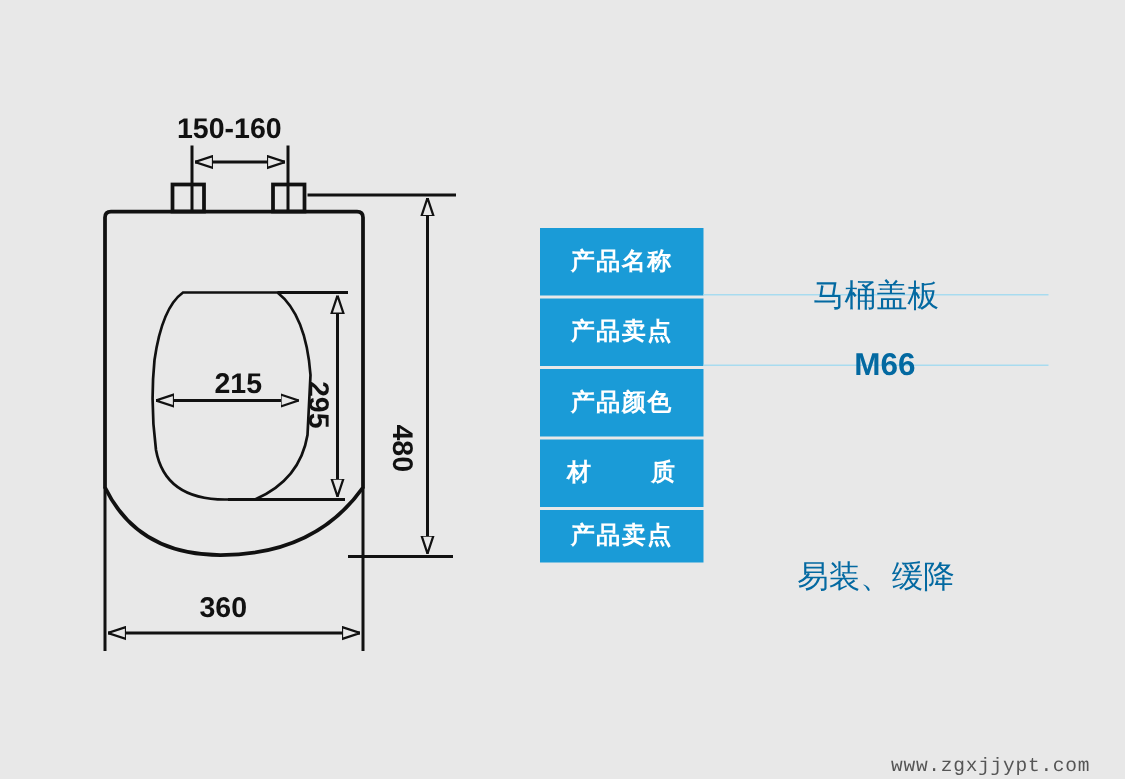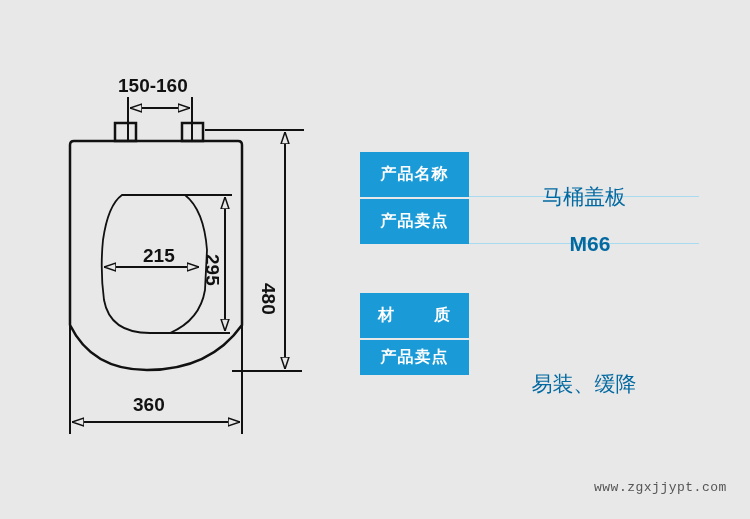--- a/index.html
+++ b/index.html
@@ -6,21 +6,21 @@
   body{width:750px;height:519px;background:#e8e8e8;position:relative;overflow:hidden;font-family:"DejaVu Sans","Liberation Sans",sans-serif;}
   .drawing{position:absolute;left:0;top:0;width:750px;height:519px;}
   .dim-text{font-family:"Liberation Sans","DejaVu Sans",sans-serif;font-weight:bold;font-size:19px;fill:#111;}
   .spec-table{position:absolute;left:360px;top:152px;width:339px;}
   .spec-row{display:flex;height:45px;margin-bottom:2px;}
   .spec-row:last-child{height:35px;margin-bottom:0;}
   .spec-label{width:109px;background:#1a9bd7;color:#fff;font-size:16px;font-weight:bold;display:flex;align-items:center;justify-content:center;letter-spacing:1px;}
   .spec-label.spaced{justify-content:space-between;padding:0 18px;box-sizing:border-box;}
   .spec-value{flex:1;background:#a8dbef;color:#0369a1;font-size:21px;display:flex;align-items:center;justify-content:center;margin-top:44px;}
   .spec-value.bold{font-weight:bold;font-family:"Liberation Sans",sans-serif;padding-left:12px;}
-  .watermark{position:absolute;left:594px;top:480px;font-family:"Liberation Mono","DejaVu Sans Mono",monospace;font-size:13px;color:#555;letter-spacing:0.5px;}
+  .watermark{position:absolute;left:594px;top:503px;font-family:"Liberation Mono","DejaVu Sans Mono",monospace;font-size:13px;color:#555;letter-spacing:0.5px;}
 </style>
 </head>
 <body>
 
 <svg class="drawing" viewBox="0 0 750 519" xmlns="http://www.w3.org/2000/svg">
   <defs>
     <marker id="arr" viewBox="0 0 12 10" refX="12" refY="5" markerWidth="12" markerHeight="10" orient="auto-start-reverse" markerUnits="userSpaceOnUse">
       <path d="M0,1 L12,5 L0,9 Z" fill="#e8e8e8" stroke="#111" stroke-width="1.5"></path>
     </marker>
   </defs>
@@ -61,20 +61,21 @@
 <div class="spec-table">
   <div class="spec-row">
     <div class="spec-label">产品名称</div>
     <div class="spec-value">马桶盖板</div>
   </div>
   <div class="spec-row">
     <div class="spec-label">产品卖点</div>
     <div class="spec-value bold">M66</div>
   </div>
   <div class="spec-row">
+    <div class="spec-label">产品颜色</div>
   </div>
   <div class="spec-row">
     <div class="spec-label spaced">
       <span>材</span>
       <span>质</span>
     </div>
   </div>
   <div class="spec-row">
     <div class="spec-label">产品卖点</div>
     <div class="spec-value">易装、缓降</div>

